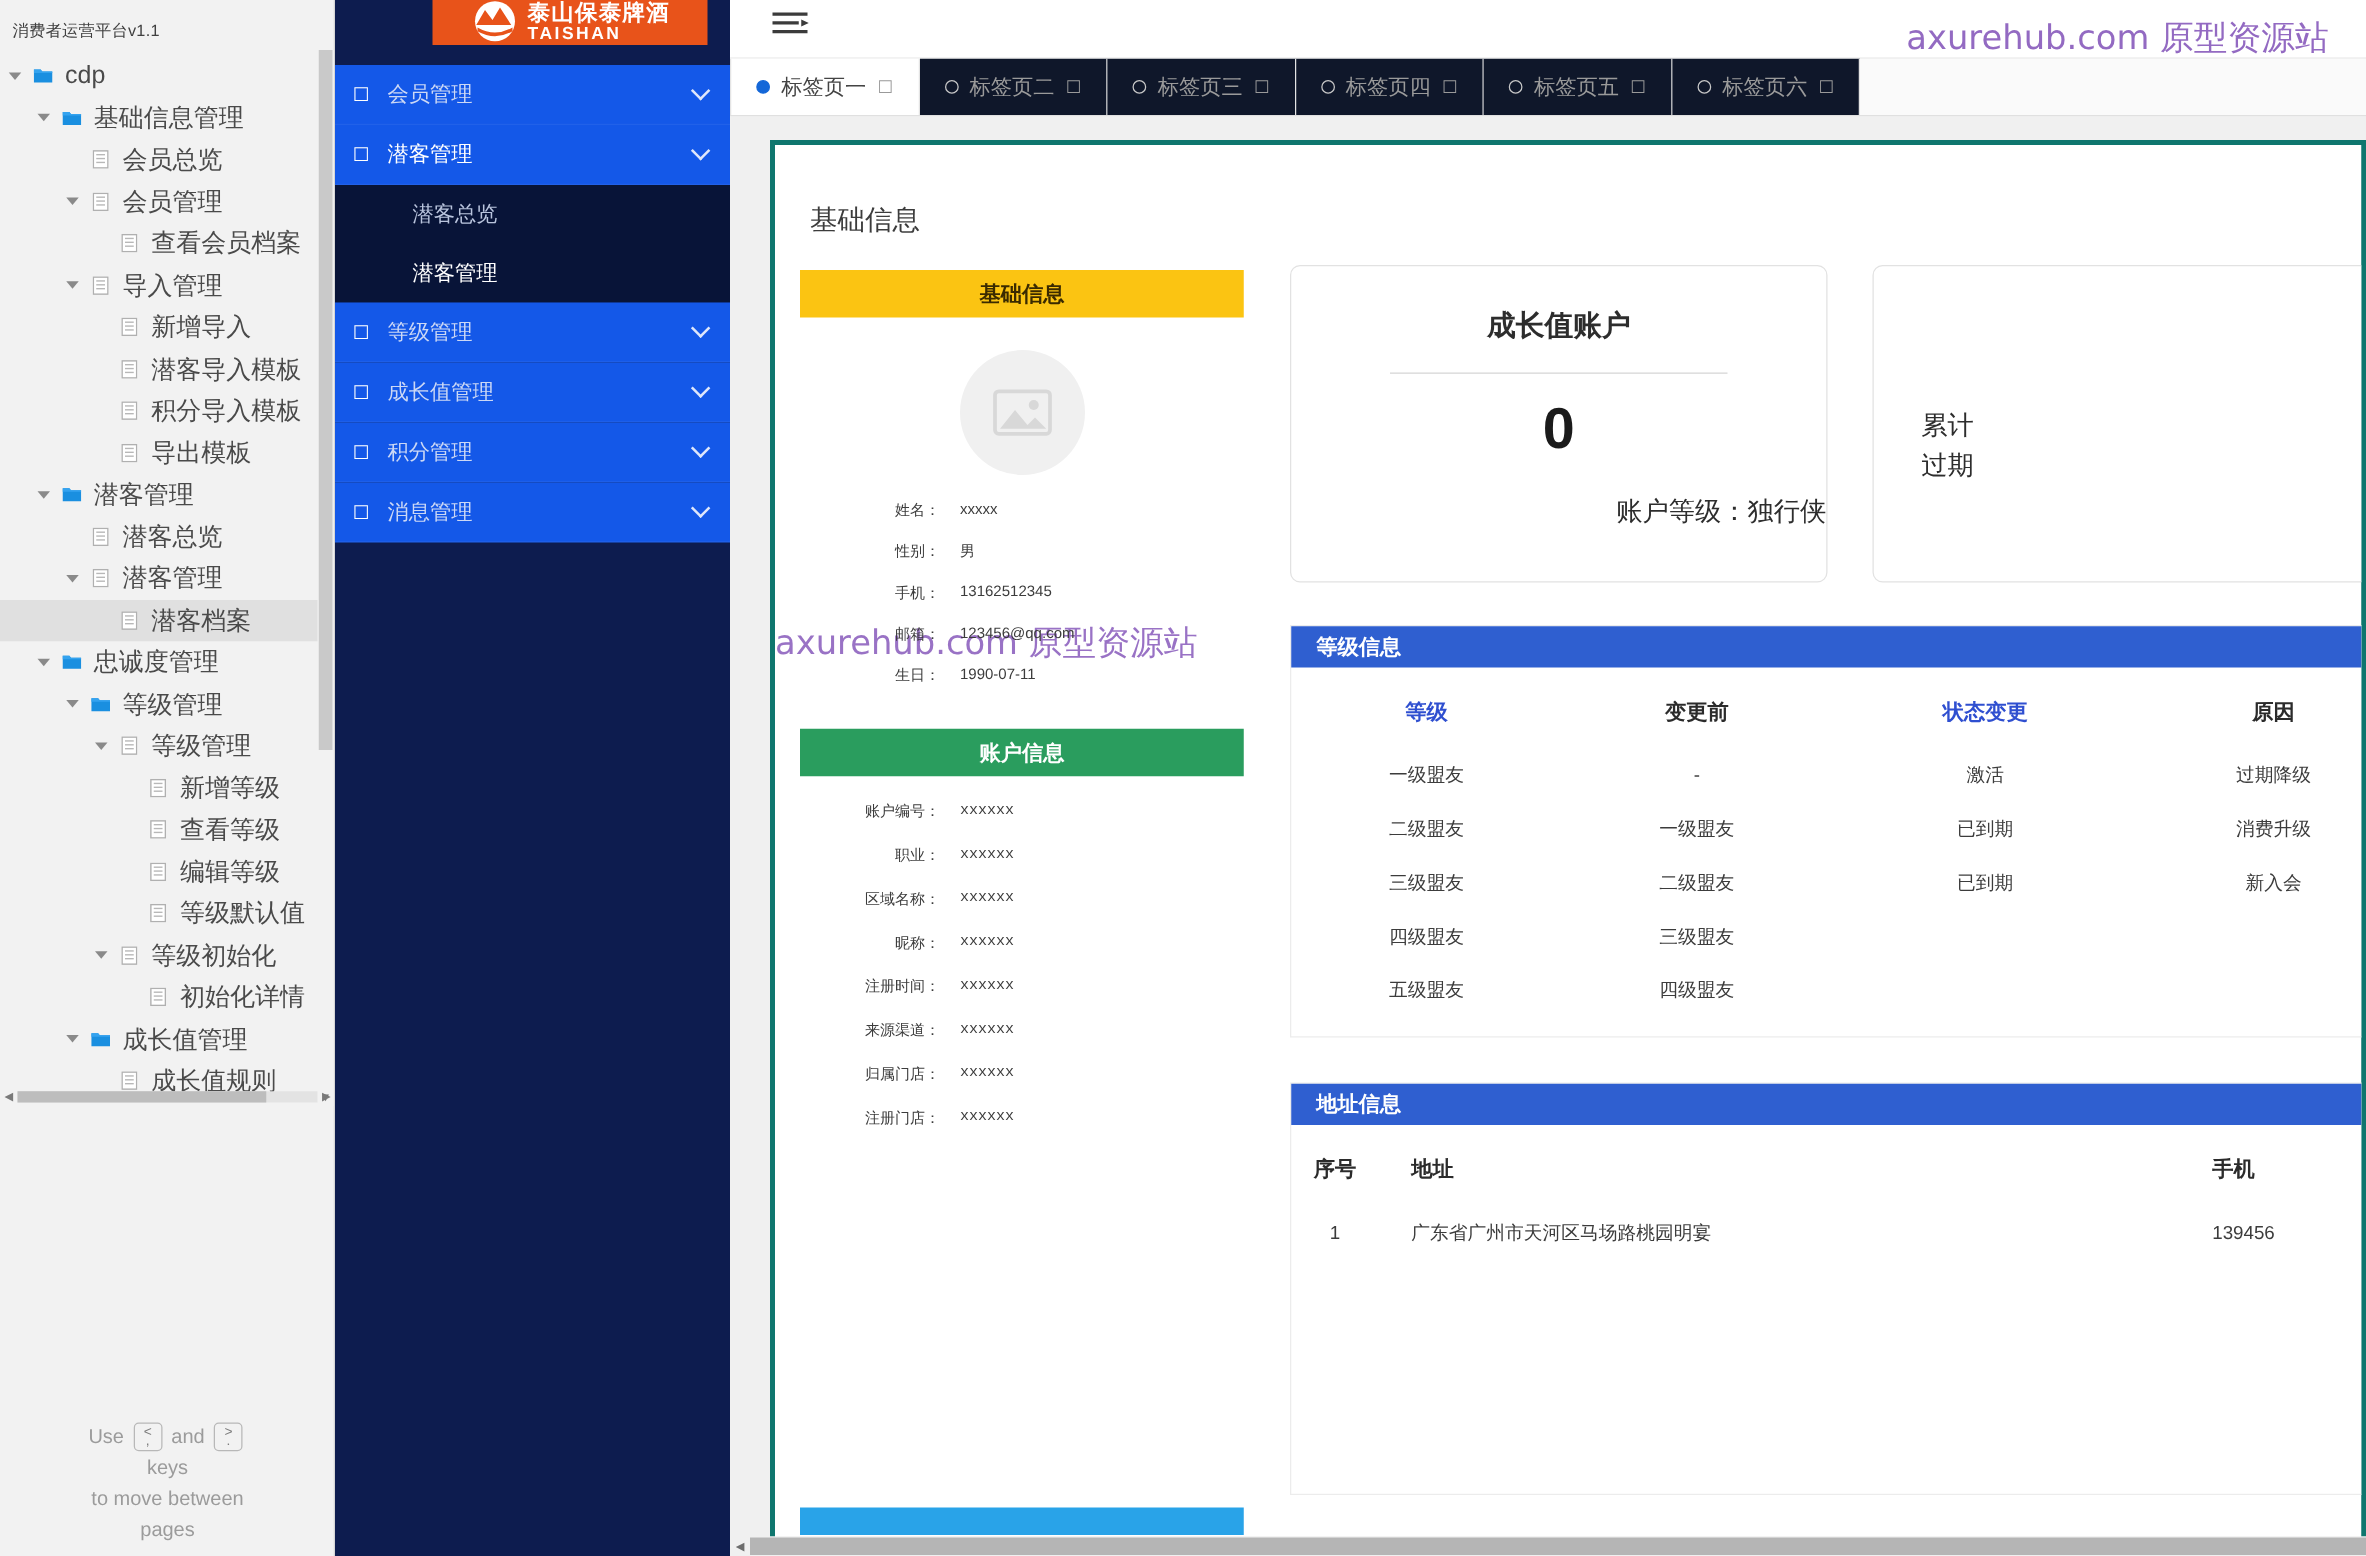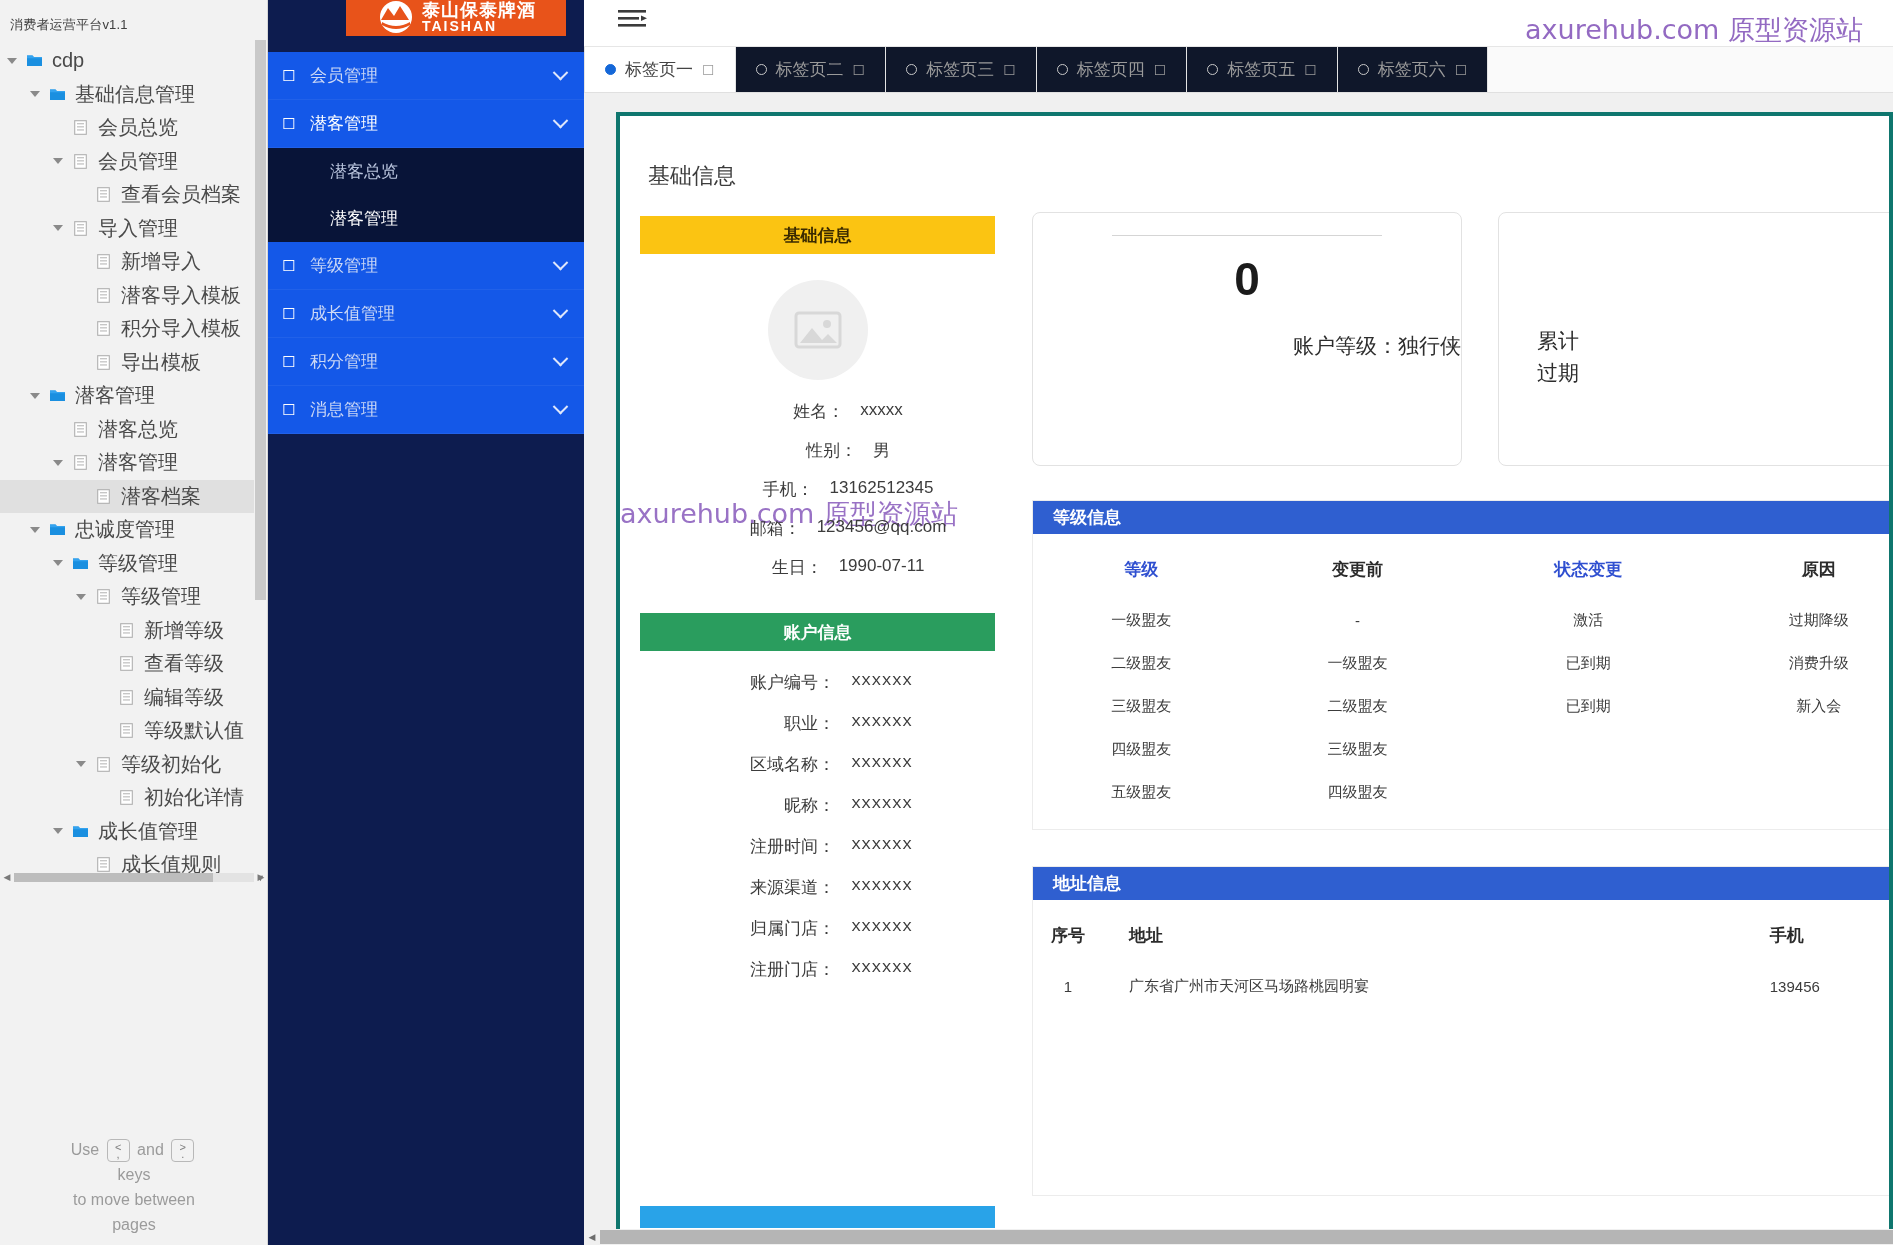--- a/index.html
+++ b/index.html
@@ -181,21 +181,21 @@
          font-size: 17px; font-weight: bold; }
   .bar.yellow { background: #fbc412; color: #3a2a00; }
   .bar.green  { background: #2a9d5e; color: #ffffff; }
 
   .avatar-wrap { display: flex; justify-content: center; padding: 26px 0 14px 0; }
   .avatar {
     width: 100px; height: 100px; border-radius: 50%;
     background: #f0f0f0; display: flex; align-items: center; justify-content: center;
   }
   .kvlist { padding: 6px 0 18px 0; }
-  .kv { display: flex; margin-bottom: 16px; font-size: 17px; color: #3c3c3c; justify-content: center; }
+  .kv { display: flex; margin-bottom: 16px; font-size: 12px; color: #3c3c3c; }
   .kv .k { width: 128px; text-align: right; padding-right: 16px; color: #3c3c3c; }
   .kv .v { color: #3c3c3c; }
   .kvlist.acct { padding-top: 20px; font-family: Liberation Mono, monospace; }
   .kvlist.acct .kv { margin-bottom: 18px; }
 
   
   .growth-card {
     position: absolute; left: 412px; top: 96px;
     width: 430px; height: 254px;
     border: 1px solid #e2e2e2; border-radius: 8px;
@@ -862,20 +862,21 @@
             <div class="kv">
               <span class="k">注册门店：</span>
               <span class="v">xxxxxx</span>
             </div>
           </div>
       </div>
 
       <div class="blue-strip"></div>
 
       <div class="growth-card">
+        <h3>成长值账户</h3>
         <div class="rule"></div>
         <div class="bignum">0</div>
         <div class="sub">账户等级：独行侠</div>
       </div>
 
       <div class="growth-card2">
         <div class="lines">
           <div>累计</div>
           <div>过期</div>
         </div>

